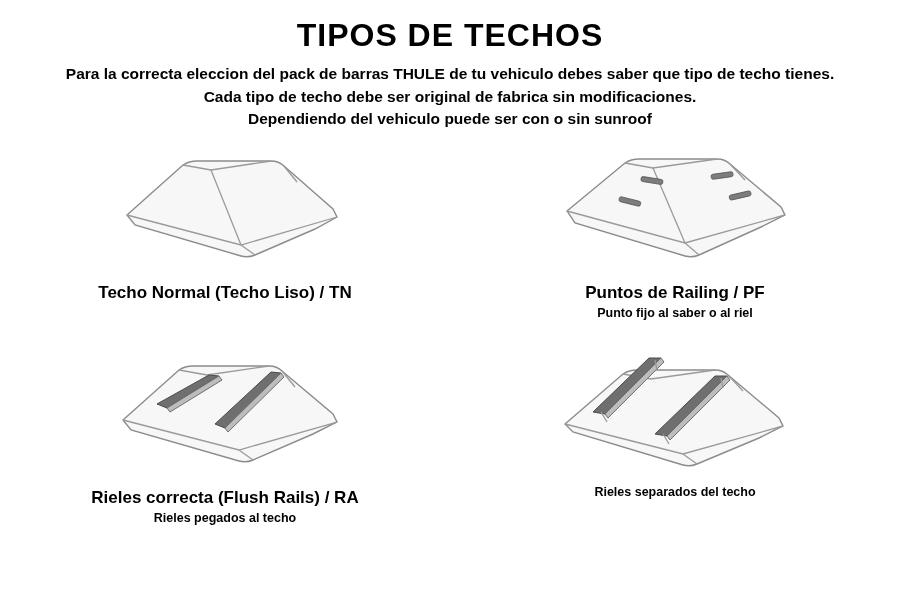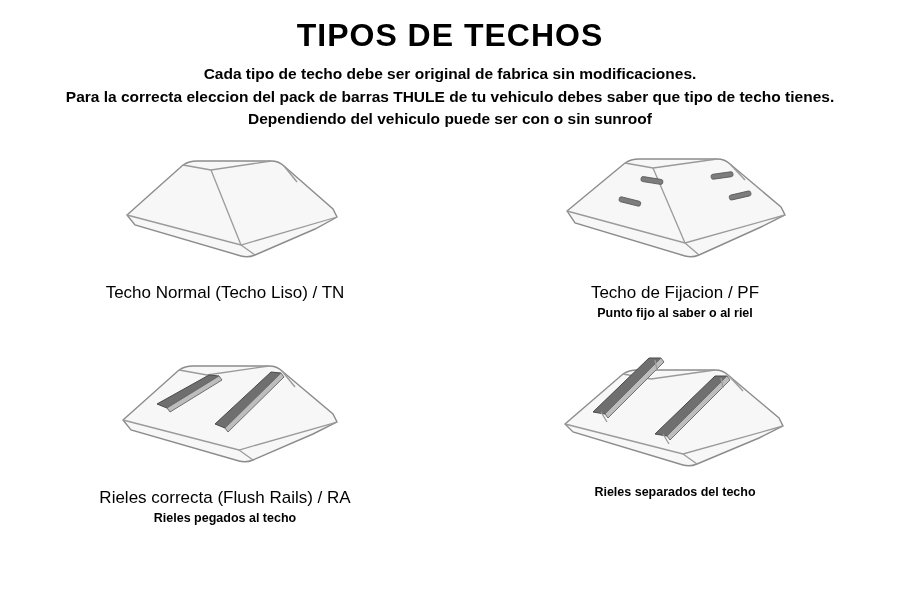--- a/index.html
+++ b/index.html
@@ -61,21 +61,21 @@
     position: relative;
   }
   .art svg {
     display: block;
     width: 100%;
     height: 100%;
   }
   .caption {
     text-align: center;
     font-size: 17px;
-    font-weight: normal;
+    font-weight: bold;
     color: #000;
     margin-top: 6px;
   }
   .subcaption {
     text-align: center;
     font-size: 12.5px;
     font-weight: bold;
     color: #000;
     margin-top: 3px;
   }
@@ -106,22 +106,22 @@
   }
 </style>
 </head>
 <body>
 
 <div class="page">
 
   <h1 class="title">TIPOS DE TECHOS</h1>
 
   <div class="subtitle">
+    <div>Para la correcta eleccion del pack de barras THULE de tu vehiculo debes saber que tipo de techo tienes.</div>
     <div>Cada tipo de techo debe ser original de fabrica sin modificaciones.</div>
-    <div>Para la correcta eleccion del pack de barras THULE de tu vehiculo debes saber que tipo de techo tienes.</div>
     <div>Dependiendo del vehiculo puede ser con o sin sunroof</div>
   </div>
 
   <div class="grid">
 
     <div class="cell">
       <div class="art">
         <svg viewBox="0 0 320 140" xmlns="http://www.w3.org/2000/svg">
           <path class="roof-body" d="M62 78 L118 28 Q124 24 132 24 L206 24 Q214 24 219 29 L268 72 L272 80 L250 92 L190 118 Q183 121 176 119 L70 88 Z"></path>
           <path class="roof-line" d="M62 78 L176 108 L272 80"></path>
@@ -145,21 +145,21 @@
           <path class="roof-line" d="M138 31 L170 106"></path>
           <path class="roof-line" d="M215 27 L230 43"></path>
           <g>
             <rect class="fix-point" x="126" y="41" width="22" height="5" rx="2" transform="rotate(9 137 43)"></rect>
             <rect class="fix-point" x="196" y="36" width="22" height="5" rx="2" transform="rotate(-8 207 38)"></rect>
             <rect class="fix-point" x="104" y="62" width="22" height="5" rx="2" transform="rotate(14 115 64)"></rect>
             <rect class="fix-point" x="214" y="56" width="22" height="5" rx="2" transform="rotate(-13 225 58)"></rect>
           </g>
         </svg>
       </div>
-      <div class="caption">Techo de Fijacion / PF</div>
+      <div class="caption">Puntos de Railing / PF</div>
       <div class="subcaption">Punto fijo al saber o al riel</div>
     </div>
 
     <div class="cell">
       <div class="art">
         <svg viewBox="0 0 320 140" xmlns="http://www.w3.org/2000/svg">
           <path class="roof-body" d="M58 78 L114 28 Q120 24 128 24 L204 24 Q212 24 217 29 L268 72 L272 80 L248 92 L188 118 Q181 121 174 119 L66 88 Z"></path>
           <path class="roof-line" d="M58 78 L174 108 L272 80"></path>
           <path class="roof-line" d="M174 108 L188 118"></path>
           <path class="roof-line" d="M114 28 L142 33 L204 24"></path>

